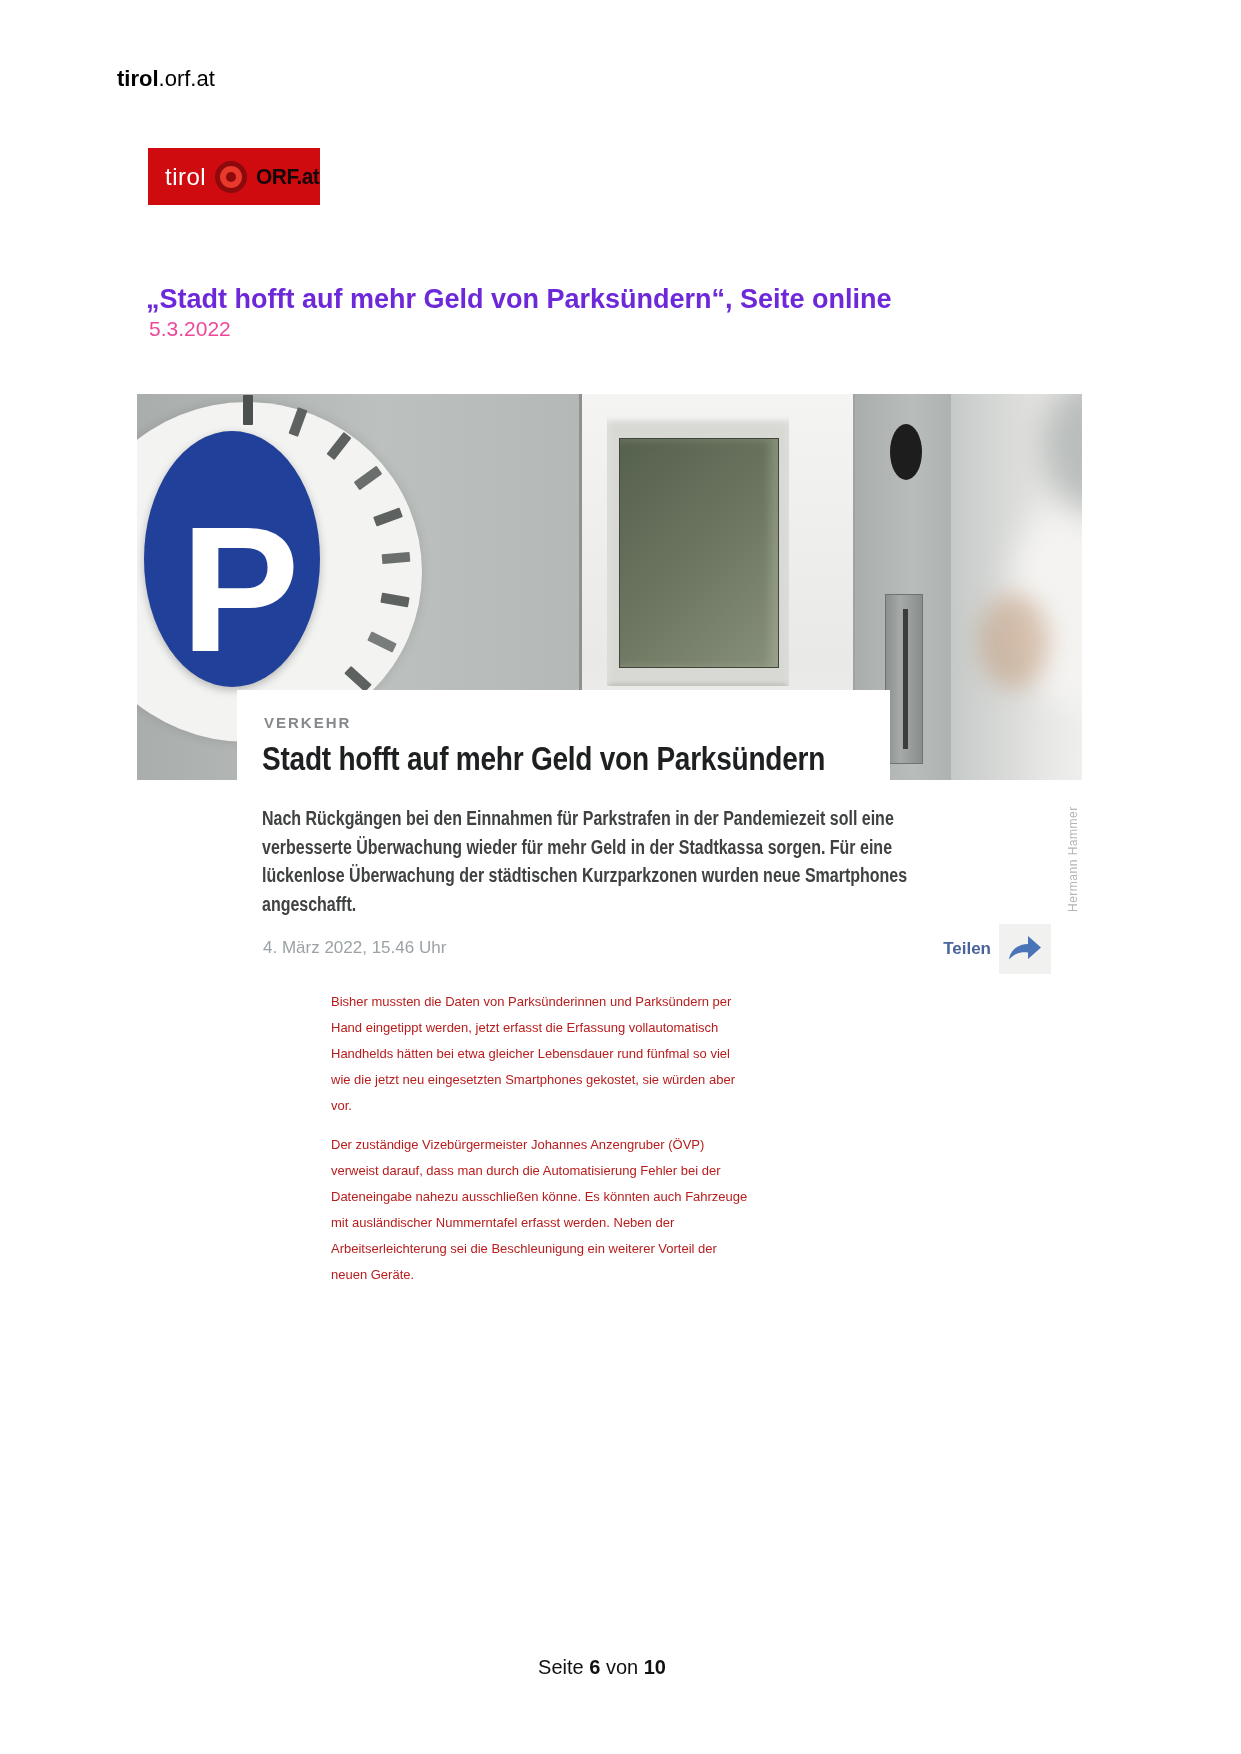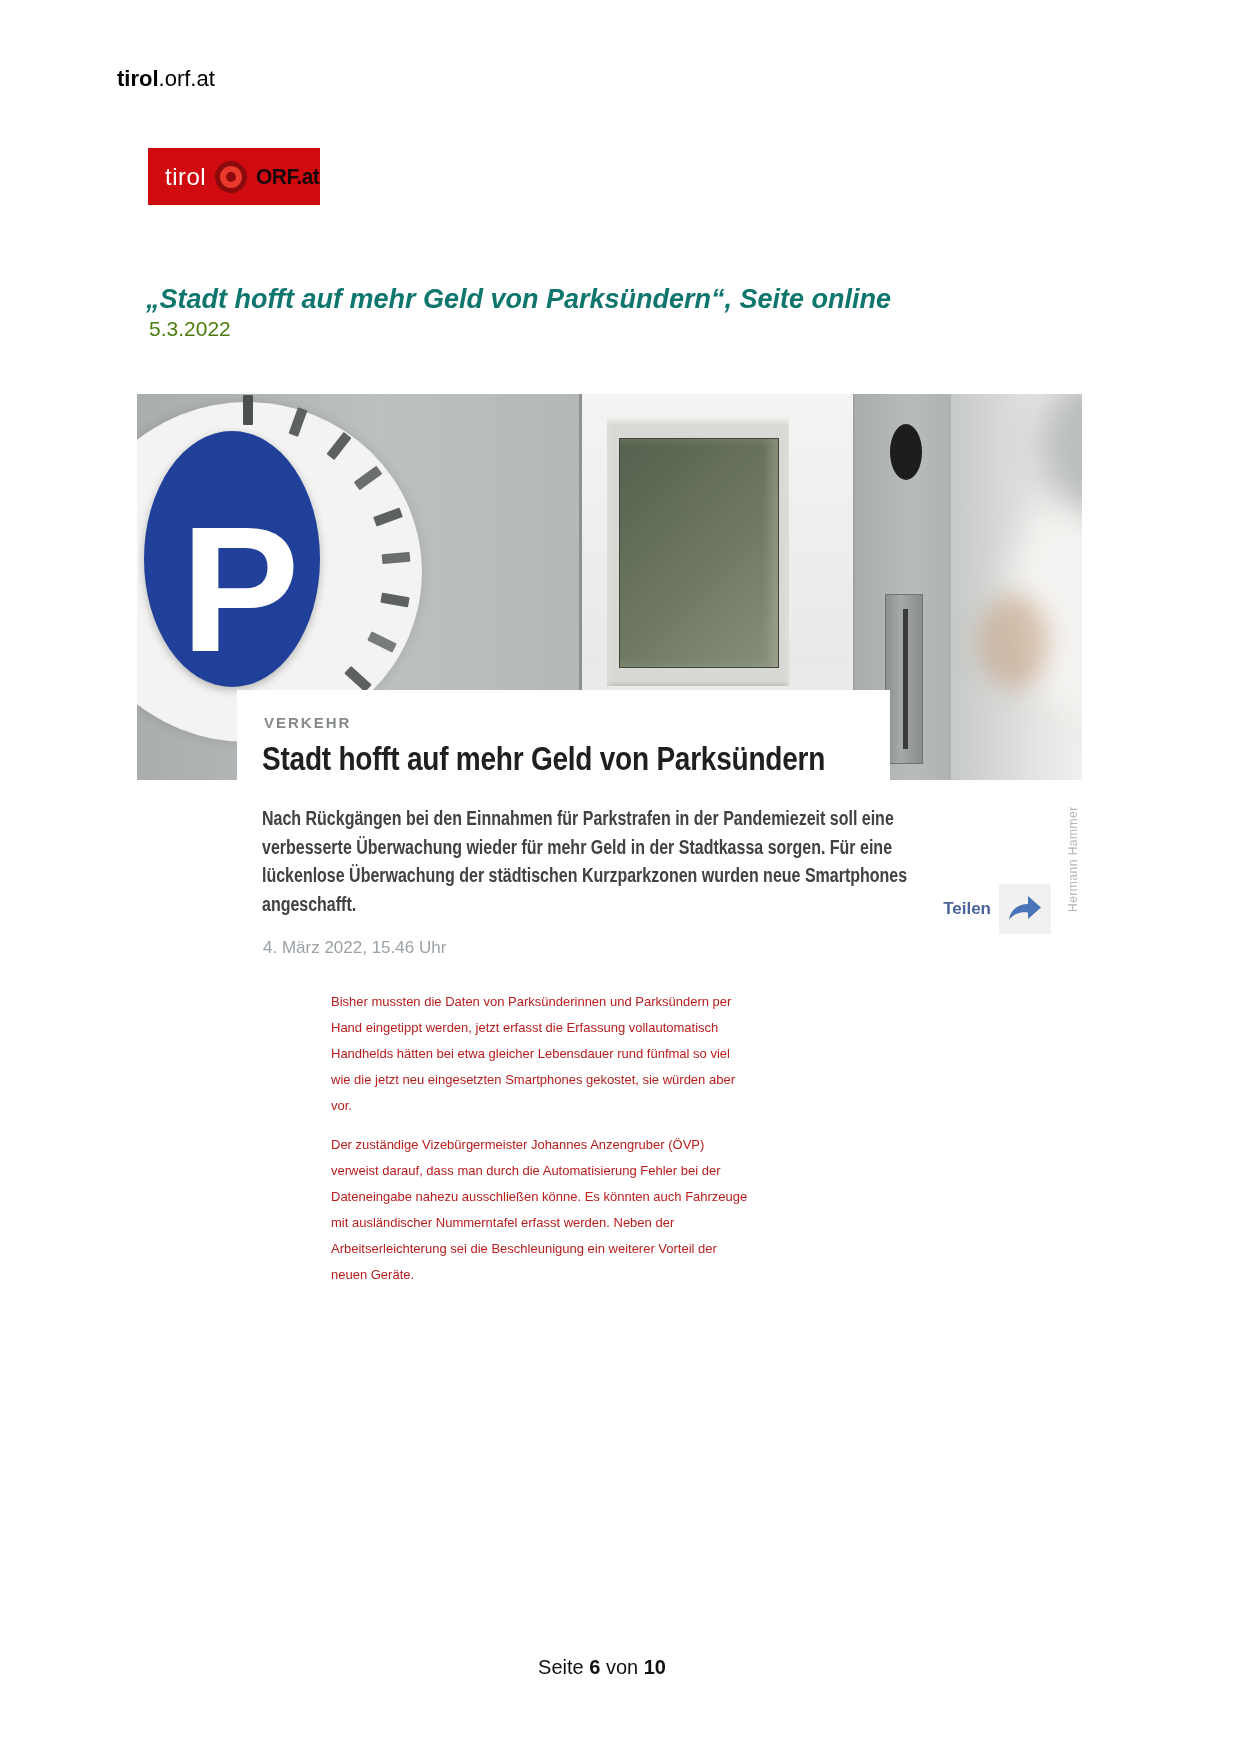--- a/index.html
+++ b/index.html
@@ -10,22 +10,22 @@
   .brand{position:absolute;left:117px;top:66px;font-size:22px;color:#000;}
   .brand b{font-weight:700;}
   .logo-box{position:absolute;left:148px;top:148px;width:172px;height:57px;
             background:#d00b10;display:flex;align-items:center;gap:9px;padding-left:17px;box-sizing:border-box;}
   .logo-tirol{color:#ffffff;font-size:24px;font-weight:400;letter-spacing:.5px;}
   .logo-eye{width:32px;height:32px;border-radius:50%;background:#8c0a0c;position:relative;flex:0 0 auto;}
   .logo-eye::before{content:"";position:absolute;left:5px;top:5px;width:22px;height:22px;border-radius:50%;background:#e8392c;}
   .logo-eye::after{content:"";position:absolute;left:11px;top:11px;width:10px;height:10px;border-radius:50%;background:#8c0a0c;}
   .logo-orfat{color:#140808;font-size:22px;font-weight:800;letter-spacing:-.5px;transform:scaleX(.95);transform-origin:0 50%;}
 
-  .doc-title{position:absolute;left:146px;top:284px;font-size:27px;font-weight:700;color:#0f766e;white-space:nowrap;font-style:italic;}
-  .doc-date{position:absolute;left:149px;top:317px;font-size:21px;color:#4d7c0f;}
+  .doc-title{position:absolute;left:146px;top:284px;font-size:27px;font-weight:700;color:#6d28d9;white-space:nowrap;}
+  .doc-date{position:absolute;left:149px;top:317px;font-size:21px;color:#ec4899;}
 
   
   .photo{position:absolute;left:137px;top:394px;width:945px;height:386px;overflow:hidden;background:#b2b6b4;z-index:1;}
   .meter-left{position:absolute;left:0;top:0;width:442px;height:100%;
               background:linear-gradient(90deg,#a9adab,#bcc0be 55%,#b4b8b6);}
   .sign-disc{position:absolute;left:-65px;top:8px;width:350px;height:340px;border-radius:50%;
              background:#f3f3f1;box-shadow:0 0 12px rgba(0,0,0,.12);}
   .sign-blue{position:absolute;left:7px;top:37px;width:176px;height:256px;border-radius:50%;
              background:#20409a;box-shadow:0 3px 8px rgba(0,0,0,.25);}
   .sign-letter{position:absolute;left:28px;top:70px;width:136px;text-align:center;
@@ -55,21 +55,21 @@
 
   .category{position:absolute;left:264px;top:714px;font-size:15px;font-weight:700;letter-spacing:2px;
             color:#85898c;z-index:3;}
   .headline{position:absolute;left:262px;top:740px;font-size:33px;font-weight:800;color:#1d1f20;
             white-space:nowrap;transform:scaleX(.85);transform-origin:0 0;letter-spacing:-.3px;z-index:3;}
   .lead{position:absolute;left:262px;top:804px;z-index:3;}
   .lead .ln{white-space:nowrap;font-size:19.5px;font-weight:700;color:#3f4142;line-height:28.5px;
             transform:scaleX(.82);transform-origin:0 0;letter-spacing:0;}
   .pubdate{position:absolute;left:263px;top:938px;font-size:17px;color:#9ba1a5;z-index:3;}
 
-  .share{position:absolute;left:900px;top:884px;display:flex;align-items:center;z-index:3;cursor:pointer;}
+  .share{position:absolute;left:900px;top:924px;display:flex;align-items:center;z-index:3;cursor:pointer;}
   .share-label{width:91px;text-align:right;font-size:17px;font-weight:700;color:#4a639c;padding-right:8px;}
   .share-iconbox{width:52px;height:50px;background:#f1f1ef;display:flex;align-items:center;justify-content:center;}
 
   .credit{position:absolute;left:1066px;top:786px;height:126px;writing-mode:vertical-rl;transform:rotate(180deg);
           font-size:12px;color:#b5b5b5;z-index:3;letter-spacing:.5px;}
 
   .body-text{position:absolute;left:331px;top:989px;z-index:3;}
   .body-text .ln{white-space:nowrap;font-size:13px;color:#b91c1c;line-height:26px;}
   .para2{margin-top:13px;}
 

